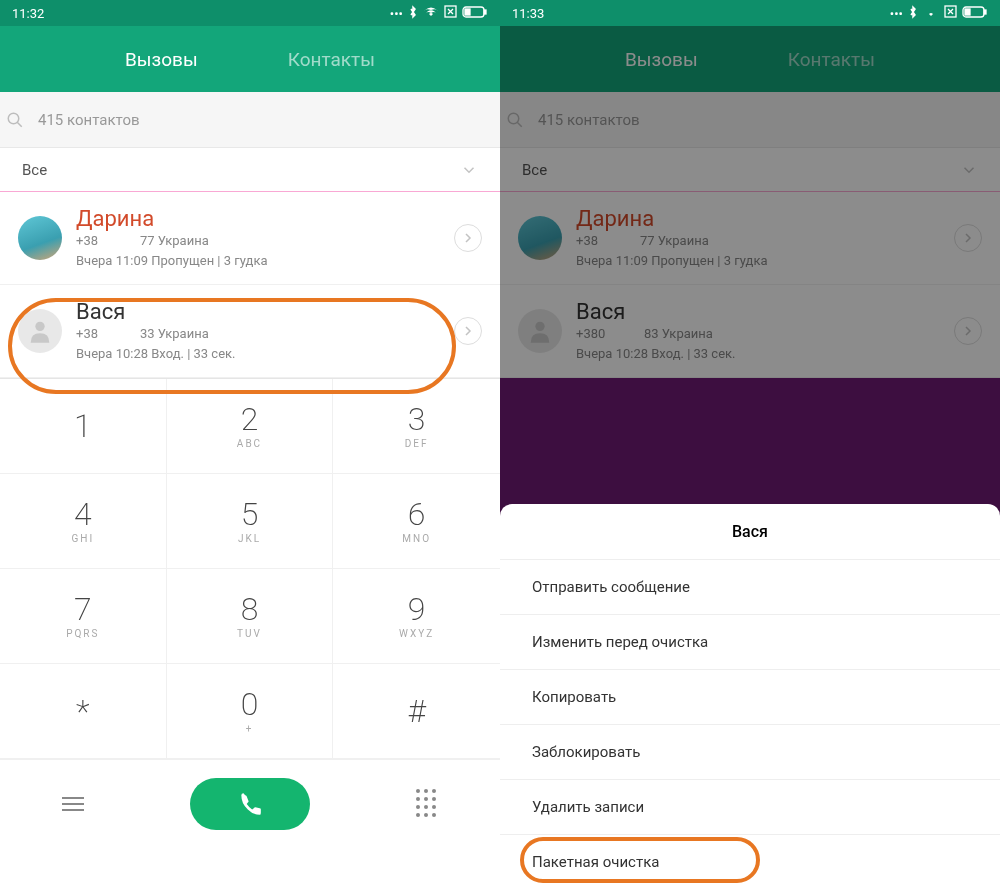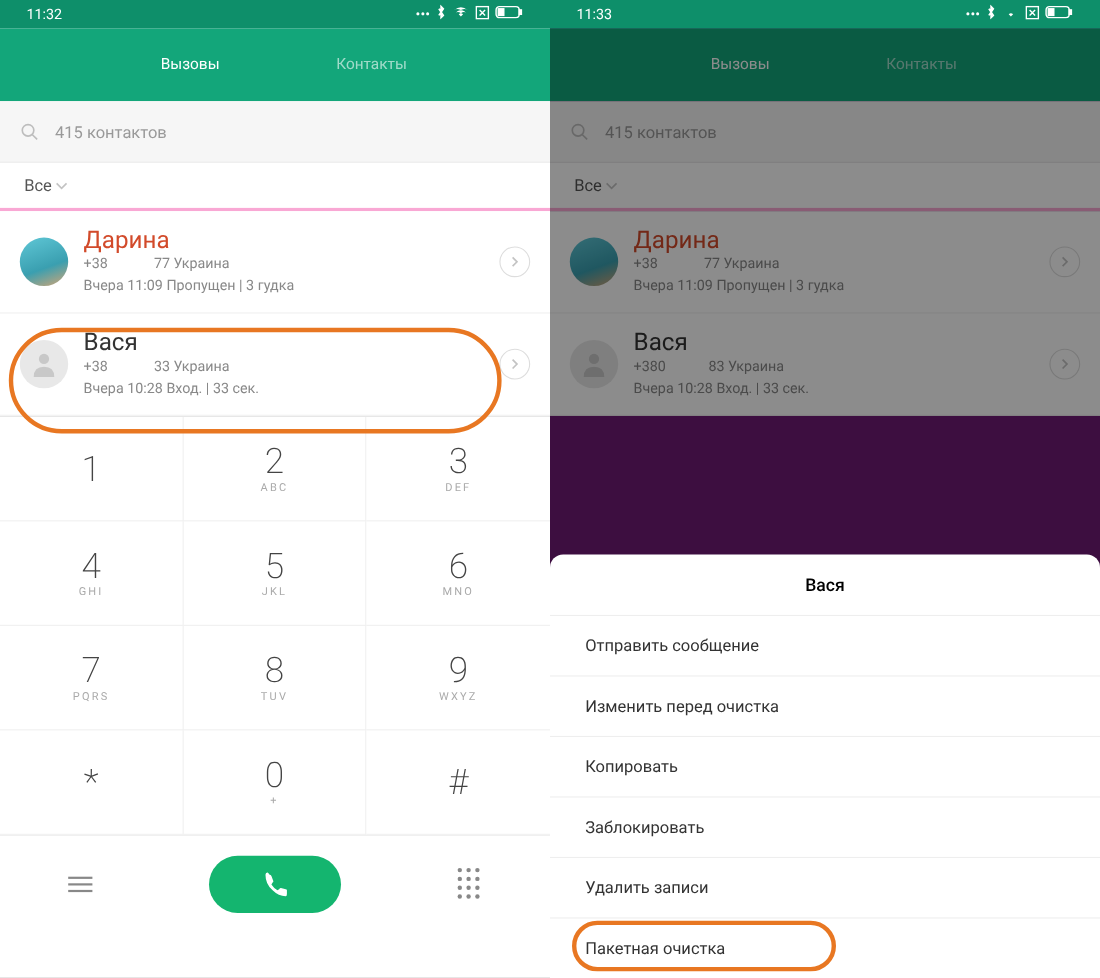--- a/index.html
+++ b/index.html
@@ -1,28 +1,28 @@
 <!DOCTYPE html>
 <html><head>
 <meta charset="utf-8">
 <style>
 * { margin: 0; padding: 0; box-sizing: border-box; font-family: -apple-system, Roboto, Arial, sans-serif; }
 body { width: 1000px; height: 889px; display: flex; background: #000; }
 .phone { width: 500px; height: 889px; background: #fff; position: relative; display: flex; flex-direction: column; }
 .phone.right { background: #701a75; }
 .overlay { position: absolute; inset: 0; background: rgba(0,0,0,0.45); z-index: 5; }
-.status-bar { height: 26px; background: #0e8f6a; color: #fff; display: flex; align-items: center; justify-content: space-between; padding: 0 24px; font-size: 13px; position: relative; z-index: 1; }
+.status-bar { height: 26px; background: #0e8f6a; color: #fff; display: flex; align-items: center; justify-content: space-between; padding: 0 12px; font-size: 13px; position: relative; z-index: 1; }
 .status-icons { display: flex; align-items: center; gap: 5px; font-size: 13px; }
 .header { height: 66px; background: #13a67a; color: #fff; display: flex; align-items: center; justify-content: center; gap: 90px; position: relative; z-index: 1; }
-.tab { font-size: 14px; color: rgba(255,255,255,0.6); cursor: pointer; margin-left: 16px; }
+.tab { font-size: 19px; color: rgba(255,255,255,0.6); cursor: pointer; }
 .tab.active { color: #fff; font-weight: 400; }
-.search-bar { height: 56px; background: #f6f6f6; display: flex; align-items: center; padding: 0 18px; gap: 14px; border-bottom: 1px solid #e8e8e8; position: relative; z-index: 1; }
+.search-bar { height: 56px; background: #f6f6f6; display: flex; align-items: center; padding: 0 6px; gap: 14px; border-bottom: 1px solid #e8e8e8; position: relative; z-index: 1; }
 .search-icon { width: 18px; height: 18px; opacity: 0.35; }
 .search-text { color: #999; font-size: 15px; }
-.filter-row { height: 44px; display: flex; align-items: center; justify-content: flex-start; padding: 0 22px; border-bottom: 3px solid #f9a8d4; position: relative; z-index: 1; background: #fff; }
+.filter-row { height: 44px; display: flex; align-items: center; justify-content: space-between; padding: 0 22px; border-bottom: 1px solid #f9a8d4; position: relative; z-index: 1; background: #fff; }
 .filter-label { color: #555; font-size: 15px; }
 .chev { width: 18px; height: 18px; opacity: 0.5; }
 .call-list { position: relative; z-index: 1; background: #fff; }
 .call-item { display: flex; align-items: center; padding: 14px 18px; border-bottom: 1px solid #f0f0f0; gap: 14px; position: relative; }
 .avatar { width: 44px; height: 44px; border-radius: 50%; flex-shrink: 0; }
 .avatar.photo { background: linear-gradient(160deg, #5fc7d6 0%, #3a9fb0 60%, #d4a574 100%); }
 .avatar.placeholder { background: #e8e8e8; display: flex; align-items: center; justify-content: center; }
 .avatar.placeholder svg { width: 28px; height: 28px; opacity: 0.4; }
 .call-info { flex: 1; }
 .call-name { font-size: 22px; color: #333; }

